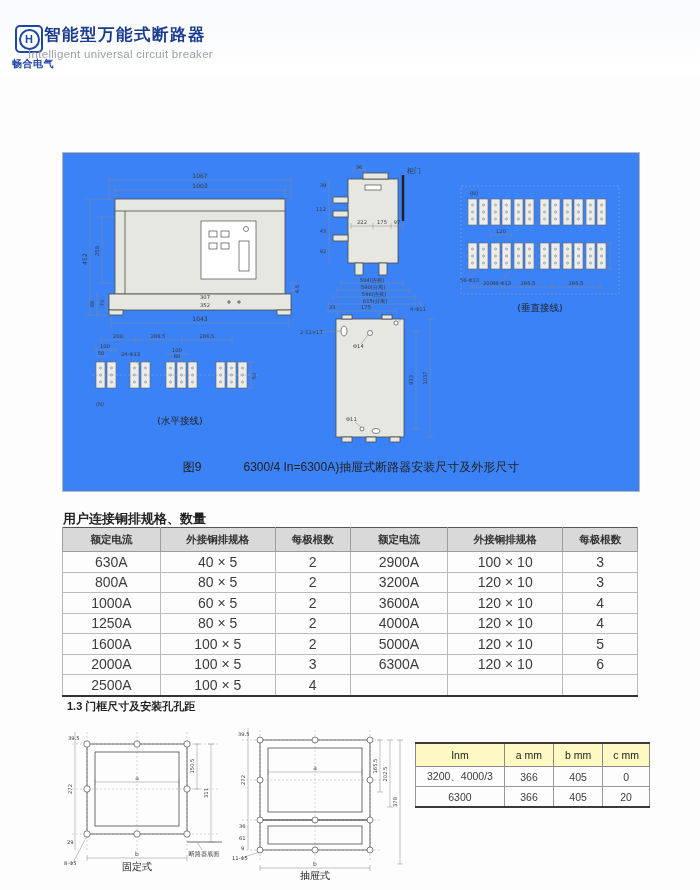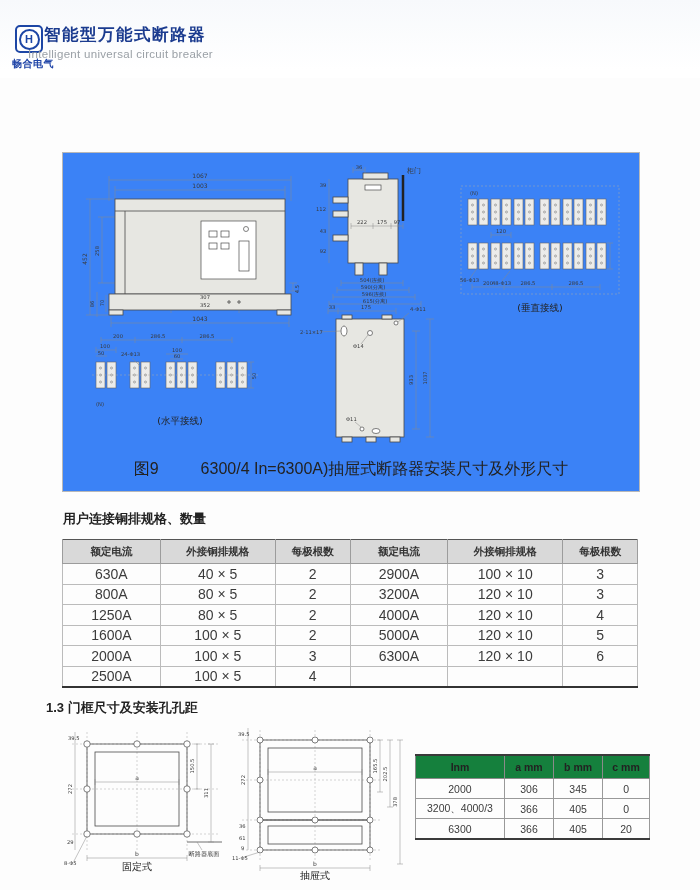--- a/index.html
+++ b/index.html
@@ -16,51 +16,51 @@
                font-weight:bold;font-size:11px;color:#1d46a5;background:#fff;}
   .logo-company{position:absolute;left:6px;top:57px;width:54px;text-align:center;
                 font-size:10px;font-weight:bold;color:#2146a8;letter-spacing:.5px;}
   .hdr-title{position:absolute;left:44px;top:24px;font-size:16.5px;font-weight:bold;
              color:#1b3b8f;letter-spacing:1.5px;}
   .hdr-sub{position:absolute;left:28px;top:48px;font-size:11.5px;color:#9aa0a6;letter-spacing:.3px;}
   
   #figbox{position:absolute;left:62px;top:152px;width:576px;height:338px;
           border:1px solid #b8b8b8;background:#3b82f6;}
   .figcap{position:absolute;left:0;top:306px;width:100%;display:flex;justify-content:center;
-          gap:42px;font-size:16px;color:#222;}
+          gap:42px;font-size:12px;color:#222;}
   
   svg{display:block;}
   svg text{font-family:"DejaVu Sans","Liberation Sans",sans-serif;fill:#3a3a3a;}
   .dim{font-size:5.2px;}
   .dim6{font-size:6px;}
   .cap{font-size:9.5px;fill:#222;}
   .cap10{font-size:10px;fill:#222;}
   .thin{stroke:#888;stroke-width:.5;fill:none;}
   .edge{stroke:#4a4a4a;stroke-width:.8;fill:none;}
   .body{stroke:#4a4a4a;stroke-width:.8;fill:#e7e7e2;}
   .white{stroke:#4a4a4a;stroke-width:.7;fill:#fff;}
   .dash{stroke:#aaa;stroke-width:.5;stroke-dasharray:2,2;fill:none;}
   
   .tbl-title{position:absolute;font-size:13px;font-weight:bold;color:#222;}
-  table{border-collapse:collapse;table-layout:fixed;width:100%;margin-top:12px;}
+  table{border-collapse:collapse;table-layout:fixed;width:100%;}
   #copper-table-wrap{position:absolute;left:62px;top:527px;width:576px;}
   #copper-table-wrap table{border-top:1.5px solid #555;border-bottom:2.5px solid #333;
                            border-left:1px solid #bbb;border-right:1px solid #bbb;}
   #copper-table-wrap th{background:#d9d9d9;font-size:10.5px;font-weight:bold;color:#333;
                         height:21px;border:1px solid #9c9c9c;border-top:none;}
   #copper-table-wrap td{font-size:14px;text-align:center;height:17.5px;color:#3c3c3c;
                         border:1px solid #bbb;}
   #door-table-wrap{position:absolute;left:415px;top:742px;width:235px;}
   #door-table-wrap table{border-top:2px solid #3a3a3a;border-bottom:2.5px solid #3a3a3a;
                          border-left:1px solid #888;border-right:1px solid #888;}
-  #door-table-wrap th{background:#15803d;font-size:10.5px;font-weight:bold;color:#222;
+  #door-table-wrap th{background:#fef9c3;font-size:10.5px;font-weight:normal;color:#222;
                       height:20px;border:1px solid #8a8a8a;border-top:none;}
   #door-table-wrap td{font-size:10.5px;text-align:center;height:17px;color:#3c3c3c;
                       border:1px solid #999;}
-  .sec-title{position:absolute;left:46px;top:699px;font-size:13px;font-weight:bold;color:#222;}
+  .sec-title{position:absolute;left:67px;top:699px;font-size:11px;font-weight:bold;color:#222;}
 </style>
 </head>
 <body>
 
 <div id="page">
 
   <div id="hdr">
     <div class="logo-box">
       <div class="logo-circle">H</div>
     </div>
@@ -363,20 +363,28 @@
             <td>100 × 10</td>
             <td>3</td>
           </tr>
           <tr>
             <td>800A</td>
             <td>80 × 5</td>
             <td>2</td>
             <td>3200A</td>
             <td>120 × 10</td>
             <td>3</td>
+          </tr>
+          <tr>
+            <td>1000A</td>
+            <td>60 × 5</td>
+            <td>2</td>
+            <td>3600A</td>
+            <td>120 × 10</td>
+            <td>4</td>
           </tr>
           <tr>
             <td>1250A</td>
             <td>80 × 5</td>
             <td>2</td>
             <td>4000A</td>
             <td>120 × 10</td>
             <td>4</td>
           </tr>
           <tr>
@@ -531,26 +539,20 @@
       <thead>
         <tr>
           <th>Inm</th>
           <th>a mm</th>
           <th>b mm</th>
           <th>c mm</th>
         </tr>
       </thead>
       <tbody>
           <tr>
-            <td>2000</td>
-            <td>306</td>
-            <td>345</td>
-            <td>0</td>
-          </tr>
-          <tr>
             <td>3200、4000/3</td>
             <td>366</td>
             <td>405</td>
             <td>0</td>
           </tr>
           <tr>
             <td>6300</td>
             <td>366</td>
             <td>405</td>
             <td>20</td>

